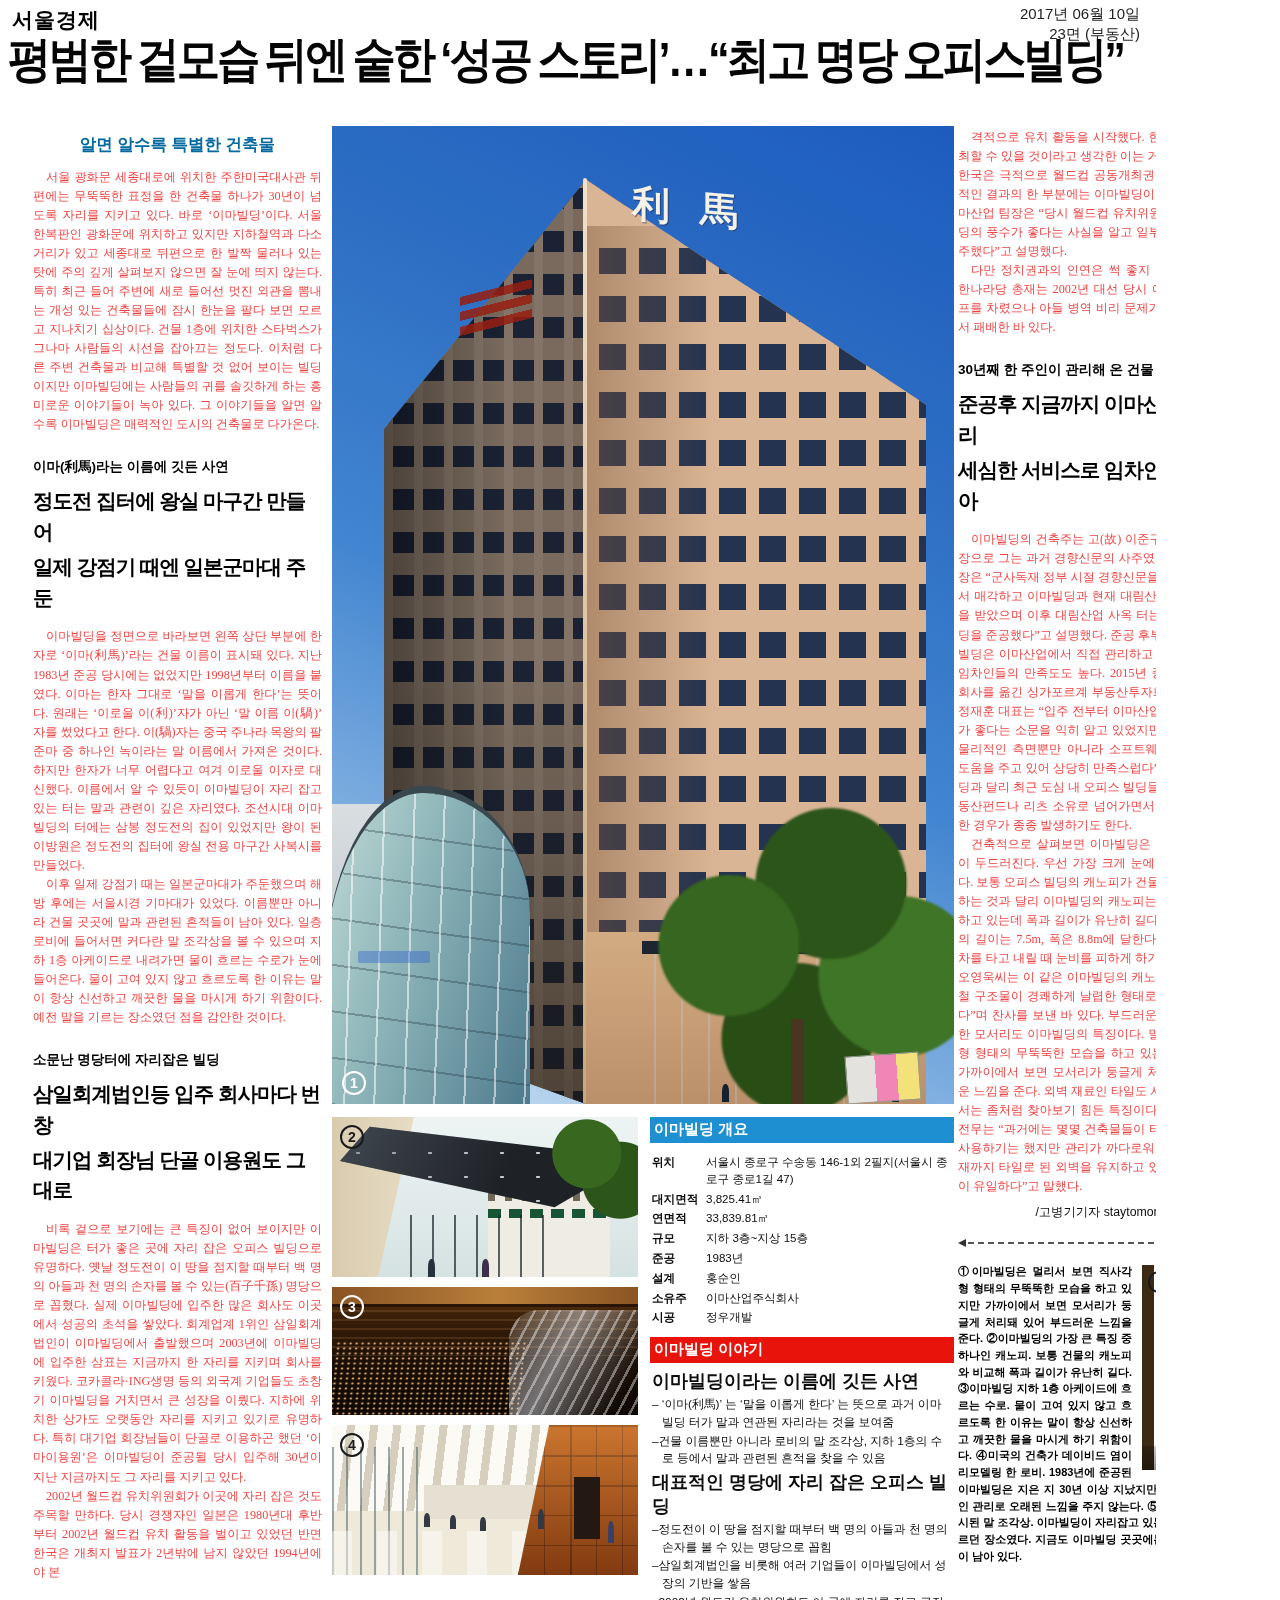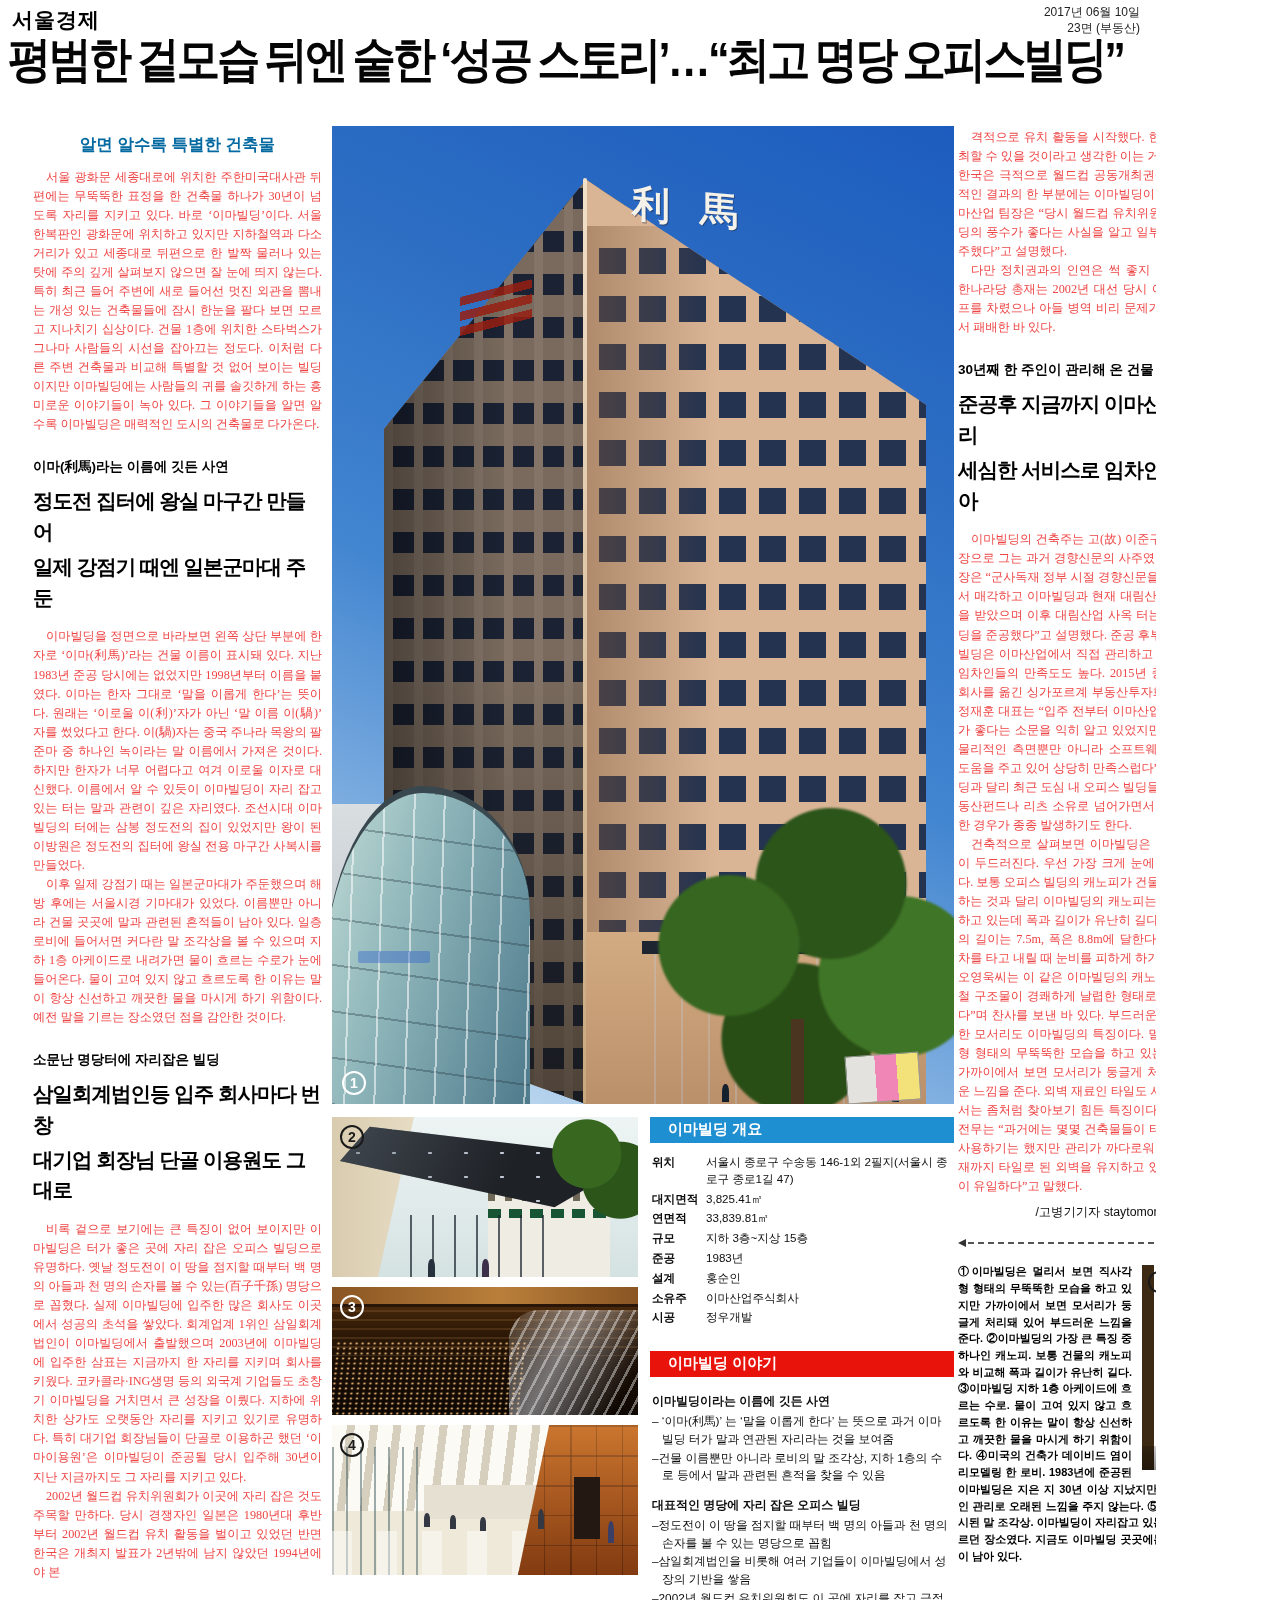--- a/index.html
+++ b/index.html
@@ -6,21 +6,21 @@
   html,body { background:#fff; }
   #page {
     position: relative; width: 1156px; height: 1600px;
     background: #fff; overflow: hidden; color:#0d0d0d;
     font-family: "Liberation Sans", sans-serif;
   }
   
   .masthead { position:absolute; left:12px; top:6px; font-family:"Liberation Serif", serif;
     font-weight:900; font-size:21px; letter-spacing:1px; color:#000; }
   .dateblock { position:absolute; right:16px; top:4px; text-align:right;
-    font-size:12px; line-height:1.35; color:#222; }
+    font-size:15px; line-height:1.35; color:#222; }
   .headline { position:absolute; left:8px; top:28px; width:1264px; white-space:nowrap;
     font-weight:900; font-size:44px; letter-spacing:-3px; word-spacing:-2px; color:#050505;
     transform:scale(0.985,1.1); transform-origin:left top; }
   
   .col-left  { position:absolute; left:33px;  top:126px; width:289px; height:1474px; overflow:hidden; }
   .col-center{ position:absolute; left:332px; top:126px; width:622px; height:1474px; }
   .col-right { position:absolute; left:958px; top:128px; width:296px; height:1472px; overflow:hidden; }
   .kicker { text-align:center; font-weight:700; font-size:16.5px; margin:8px 0 12px; color:#0369a1; }
   .title-blue { text-align:center; font-weight:800; font-size:27px; letter-spacing:-0.5px;
     color:#1270d8; margin:0 0 30px; }
@@ -157,27 +157,27 @@
       linear-gradient(180deg, rgba(255,180,90,0.35), rgba(60,20,5,0.4)),
       repeating-linear-gradient(180deg, rgba(60,25,8,0.5) 0 1.5px, rgba(0,0,0,0) 1.5px 30px),
       repeating-linear-gradient(90deg, rgba(60,25,8,0.5) 0 1.5px, rgba(0,0,0,0) 1.5px 26px); }
   .ph4 .door { position:absolute; right:38px; top:52px; width:26px; height:62px; background:#241812; }
   .ph4 .floor { position:absolute; bottom:0; width:100%; height:44px;
     background:linear-gradient(#f2ecdd,#dcd2bb);
     background-image:repeating-linear-gradient(90deg, rgba(255,255,255,0.45) 0 20px, rgba(0,0,0,0) 20px 45px); }
   .fig { position:absolute; width:6px; height:14px; background:#343843; border-radius:45% 45% 0 0; }
   
   .info-col { width:304px; }
-  .box-head { color:#fff; font-weight:700; font-size:15px; padding:3px 18px 4px; }
-  .ov-rows { padding:8px 2px 22px; }
+  .box-head { color:#fff; font-weight:700; font-size:15px; padding:3px 4px 4px; }
+  .ov-rows { padding:8px 2px 8px; }
   .ov-row { display:flex; font-size:11.6px; line-height:1.45; margin:3px 0; }
   .ov-label { font-weight:700; flex:0 0 54px; }
   .ov-value { flex:1; }
   .story-sections { padding:4px 2px 0; }
-  .st-head { font-weight:700; font-size:12px; margin:12px 0 3px; }
+  .st-head { font-weight:700; font-size:18px; margin:2px 0 3px; }
   .st-bullet { font-size:11.8px; line-height:1.5; padding-left:10px; text-indent:-10px; margin:1px 0; }
   
   .photo5 { float:right; width:112px; height:205px; margin:2px 0 6px 10px; position:relative; overflow:hidden;
     background:linear-gradient(90deg,#d2a766,#c09255 55%,#a67c43);
     background-image:repeating-linear-gradient(90deg, rgba(90,55,20,0.45) 0 2px, rgba(0,0,0,0) 2px 24px); }
   .photo5 .jambL { position:absolute; left:0; top:0; width:12px; height:100%; background:#3d2a14; }
   .photo5 .jambR { position:absolute; right:0; top:0; width:7px; height:100%; background:#e2c896; }
   .photo5 .floor5 { position:absolute; bottom:0; width:100%; height:24px;
     background:linear-gradient(rgba(0,0,0,0.2), rgba(0,0,0,0.45)); }
   .photo5 svg { position:absolute; left:6px; top:16px; }

